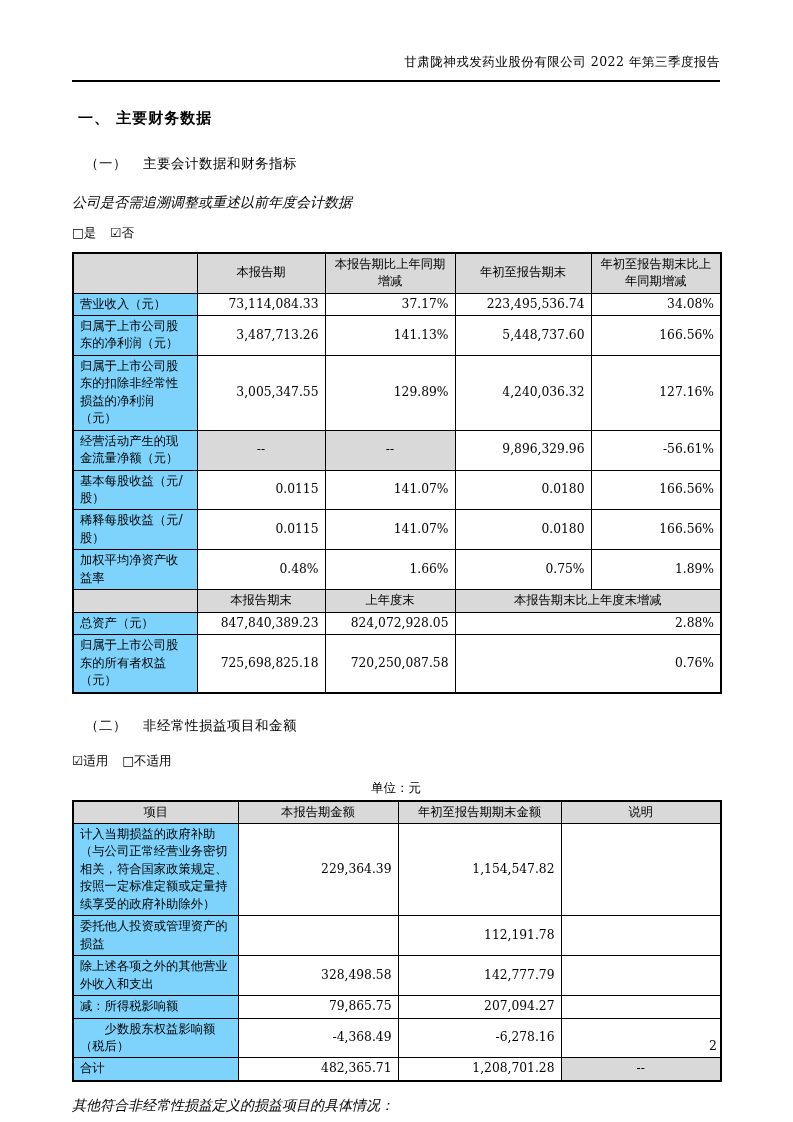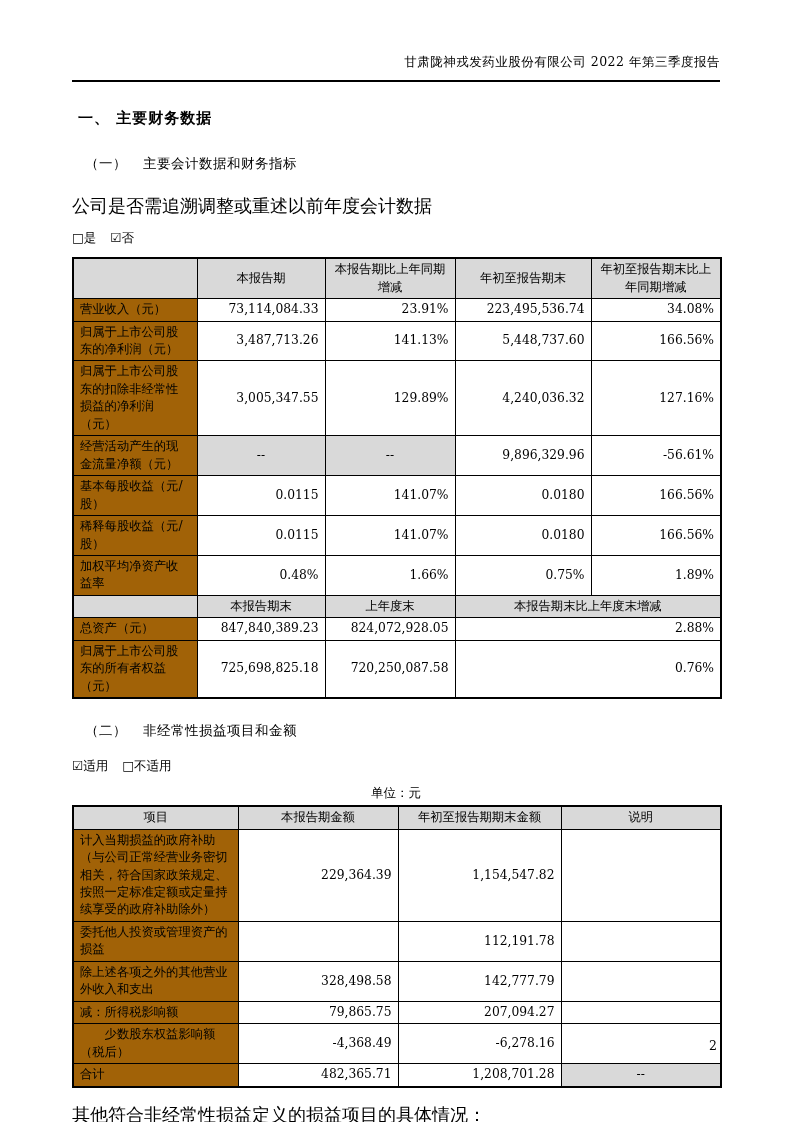--- a/index.html
+++ b/index.html
@@ -28,21 +28,21 @@
     letter-spacing:1px;
   }
   .h2{
     font-family:"DejaVu Sans","Liberation Sans",sans-serif;
     font-weight:normal;
     font-size:13.5px;
     margin:27px 0 0 13px;
     letter-spacing:0.5px;
   }
   .h2 .num{margin-right:16px;}
-  .para{font-size:18px;margin:20px 0 0 0;line-height:1.4;}
+  .para{font-size:14px;margin:20px 0 0 0;line-height:1.4;font-style:italic;}
   .checkline{font-size:12.5px;margin:12px 0 10px 0;}
   .checkline .box{margin-right:14px;}
   .unit-note{font-size:12.5px;text-align:center;margin:8px 0 3px 0;}
   table{
     border-collapse:collapse;
     width:100%;
     table-layout:fixed;
     font-size:12.3px;
     border:2px solid #000;
     margin-top:6px;
@@ -53,21 +53,21 @@
     line-height:1.42;
     vertical-align:middle;
     word-break:break-all;
     overflow:hidden;
   }
   thead th, .hdr{
     background:#d9d9d9;
     font-weight:normal;
     text-align:center;
   }
-  .label-cell{background:#a16207;text-align:left;}
+  .label-cell{background:#7dd3fc;text-align:left;}
   .num-cell{text-align:right;}
   .center-cell{text-align:center;}
   .shaded{background:#d9d9d9;}
   .page-number{
     position:absolute;
     top:1038px;
     right:76px;
     font-size:12.5px;
   }
 </style>
@@ -104,21 +104,21 @@
         <th>本报告期</th>
         <th>本报告期比上年同期增减</th>
         <th>年初至报告期末</th>
         <th>年初至报告期末比上年同期增减</th>
       </tr>
     </thead>
     <tbody>
       <tr>
         <td class="label-cell">营业收入（元）</td>
         <td class="num-cell">73,114,084.33</td>
-        <td class="num-cell">23.91%</td>
+        <td class="num-cell">37.17%</td>
         <td class="num-cell">223,495,536.74</td>
         <td class="num-cell">34.08%</td>
       </tr>
       <tr>
         <td class="label-cell">归属于上市公司股东的净利润（元）</td>
         <td class="num-cell">3,487,713.26</td>
         <td class="num-cell">141.13%</td>
         <td class="num-cell">5,448,737.60</td>
         <td class="num-cell">166.56%</td>
       </tr>

